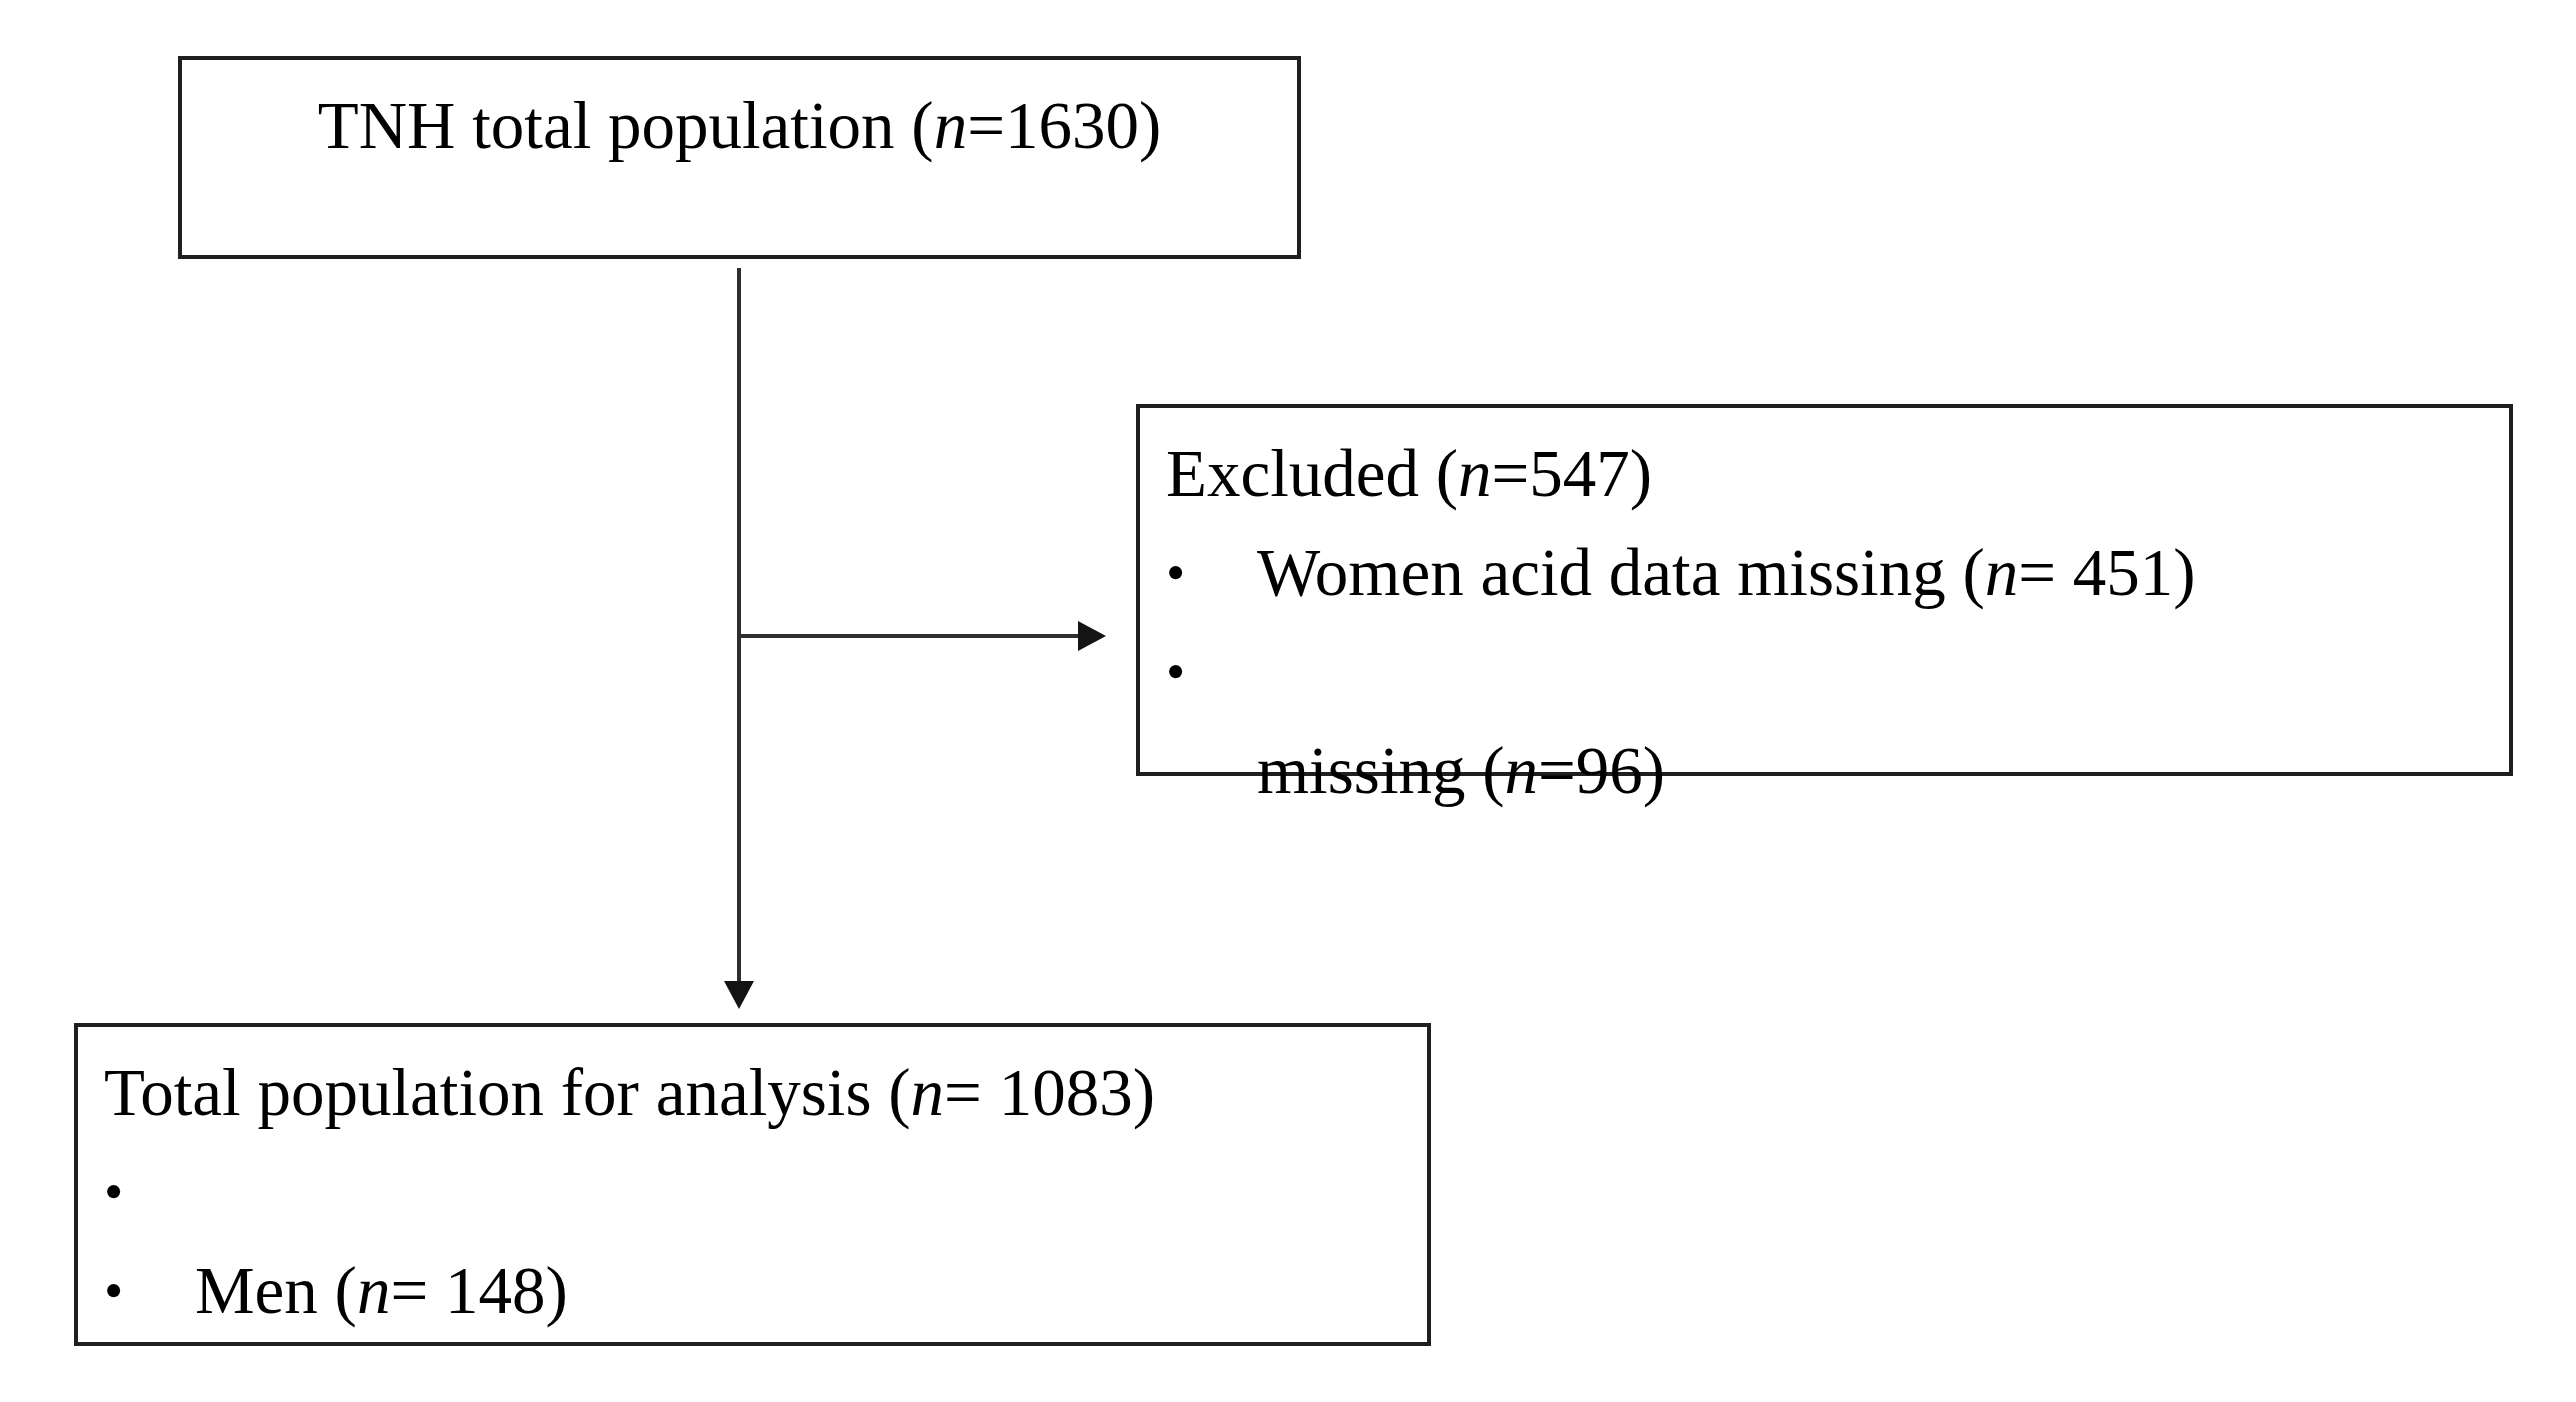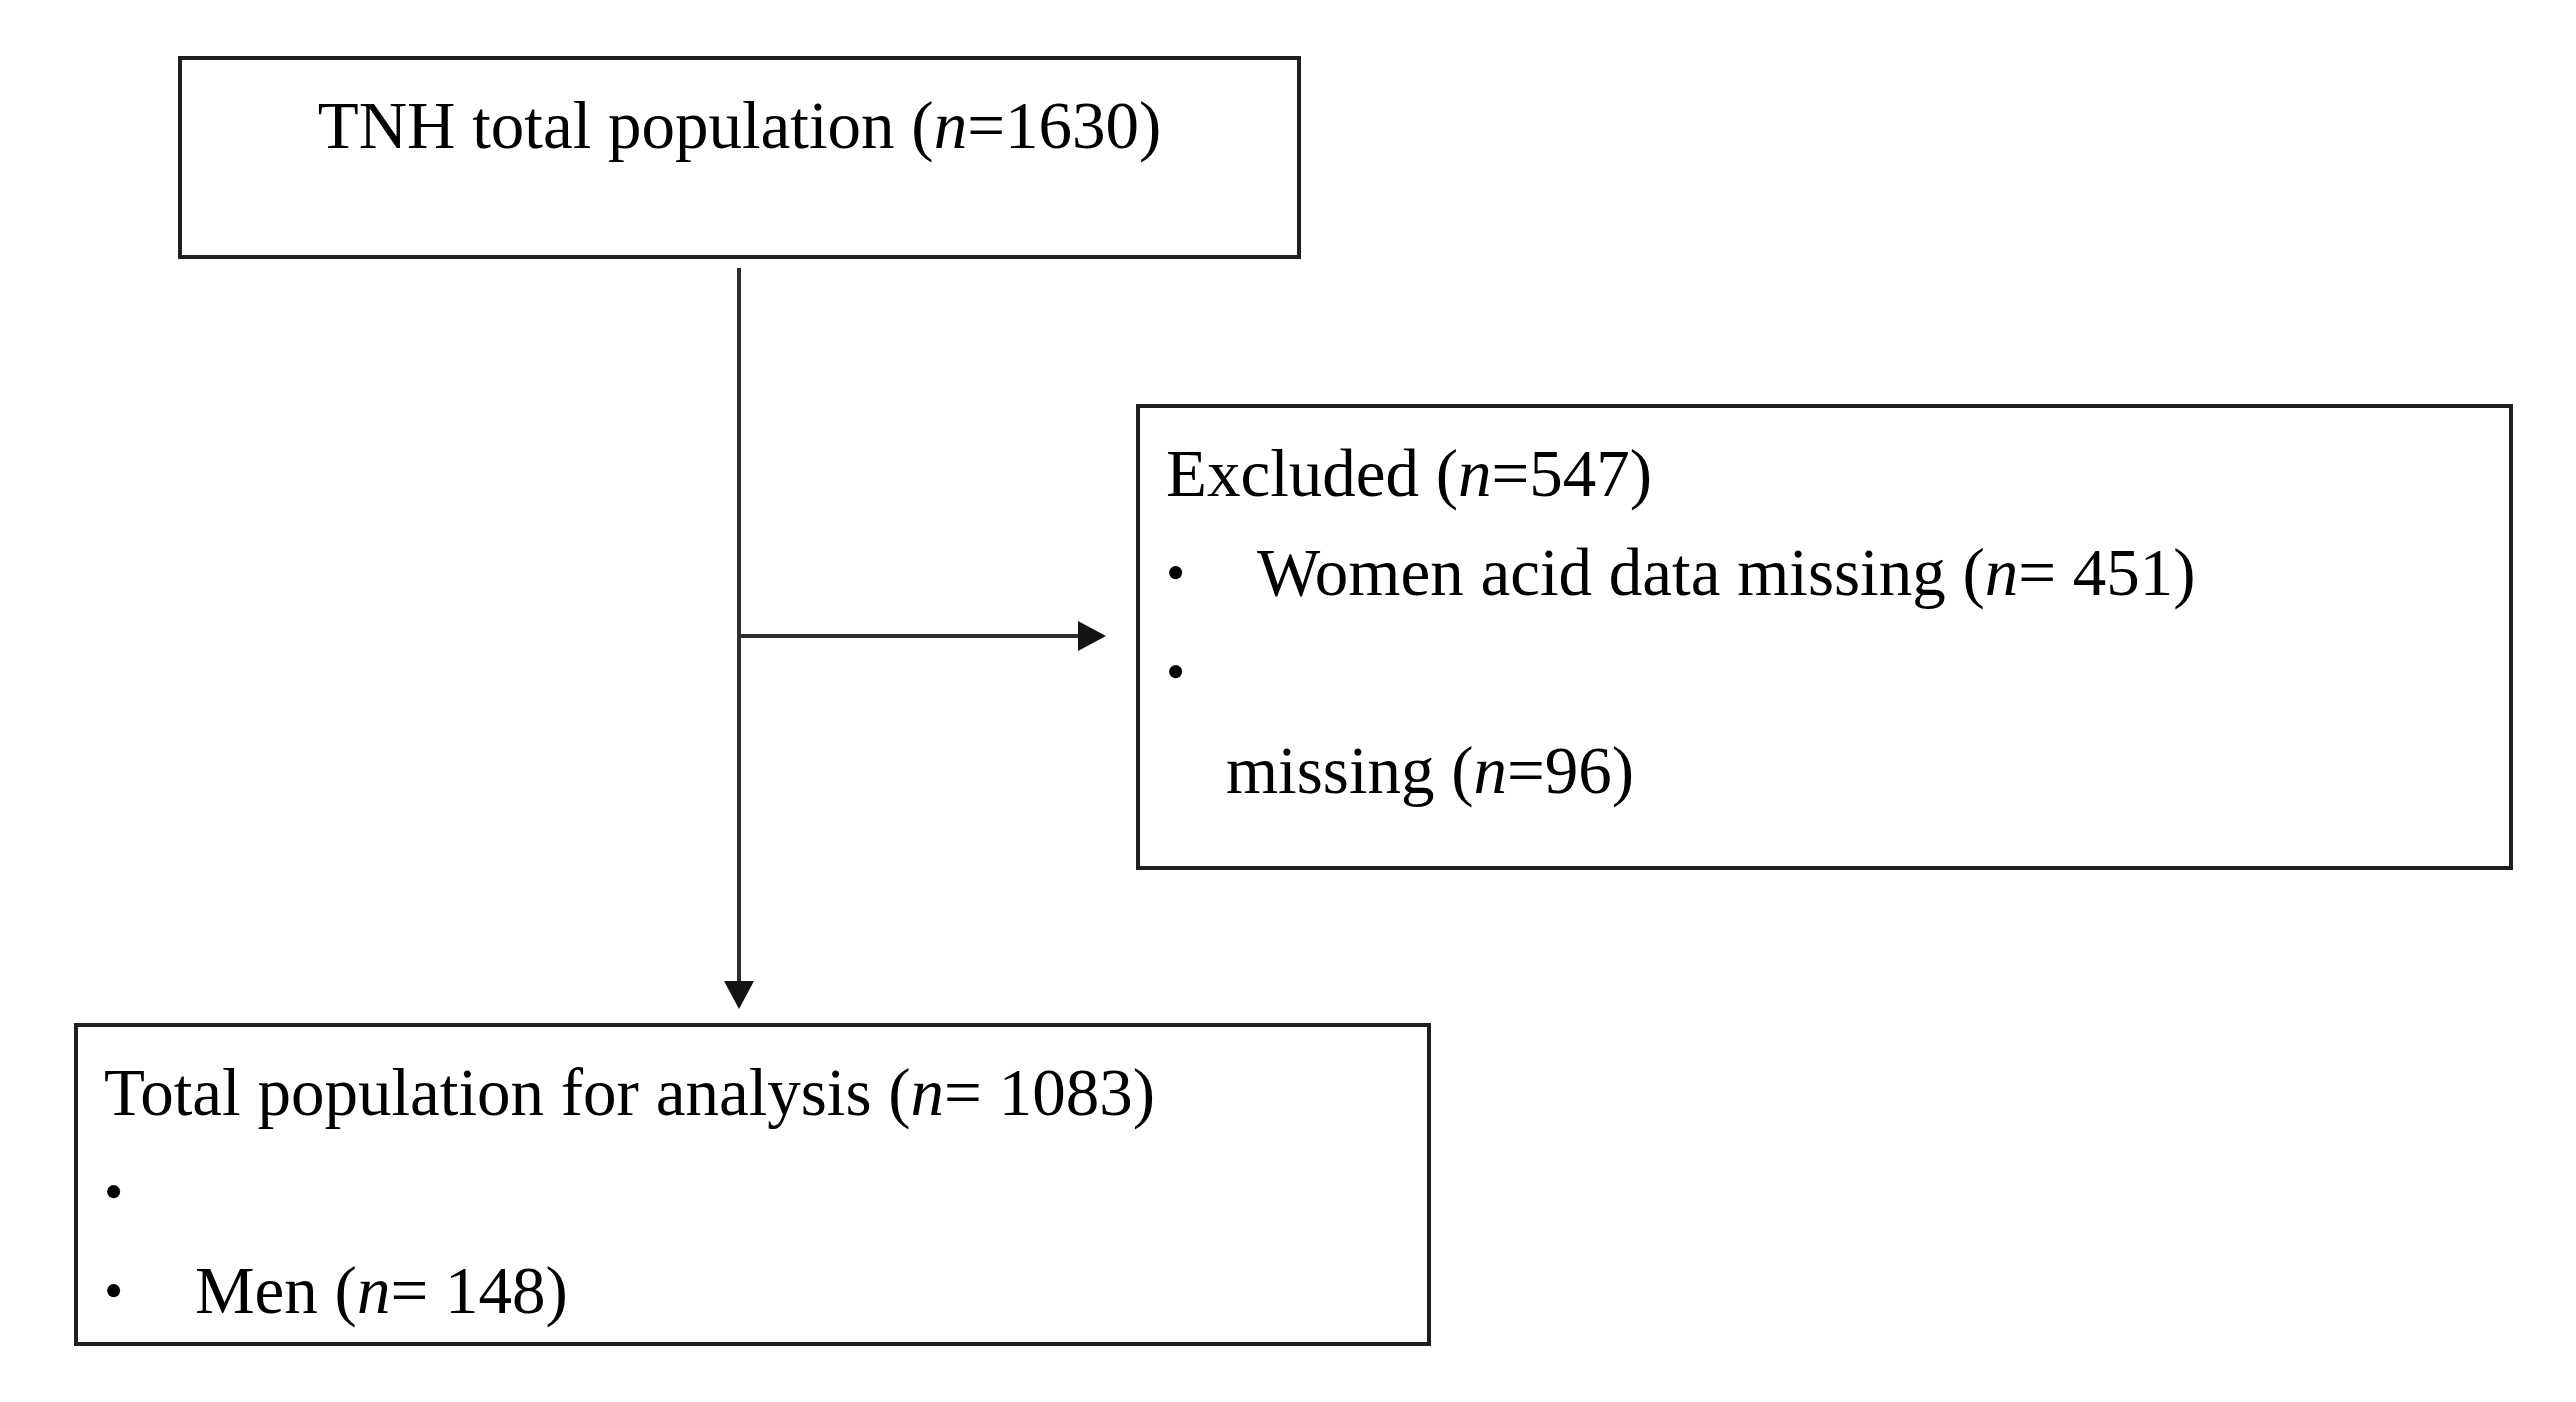--- a/index.html
+++ b/index.html
@@ -25,37 +25,37 @@
     line-height: 99px;
   }
   #top-box {
     left: 178px; top: 56px;
     width: 1123px; height: 203px;
     text-align: center;
     padding: 16px 10px 0 10px;
   }
   #excluded-box {
     left: 1136px; top: 404px;
-    width: 1377px; height: 466px;
+    width: 1377px; height: 372px;
     padding: 16px 0 0 26px;
   }
   #bottom-box {
     left: 74px; top: 1023px;
     width: 1357px; height: 323px;
     padding: 16px 15px 0 26px;
   }
   .line-row { white-space: nowrap; }
   .bullet-row { display: flex; white-space: nowrap; }
   .bullet-glyph {
     flex: 0 0 91px;
     width: 91px;
     font-size: 55px;
   }
   .bullet-text { flex: 0 1 auto; }
-  .wrap-indent { margin-left: 60px; white-space: nowrap; }
+  .wrap-indent { margin-left: 91px; white-space: nowrap; }
   .n-italic { font-style: italic; }
 
   
   .connector {
     position: absolute;
     background: #2e2e2e;
   }
   #v-line {
     left: 737px; top: 268px;
     width: 4px; height: 715px;

